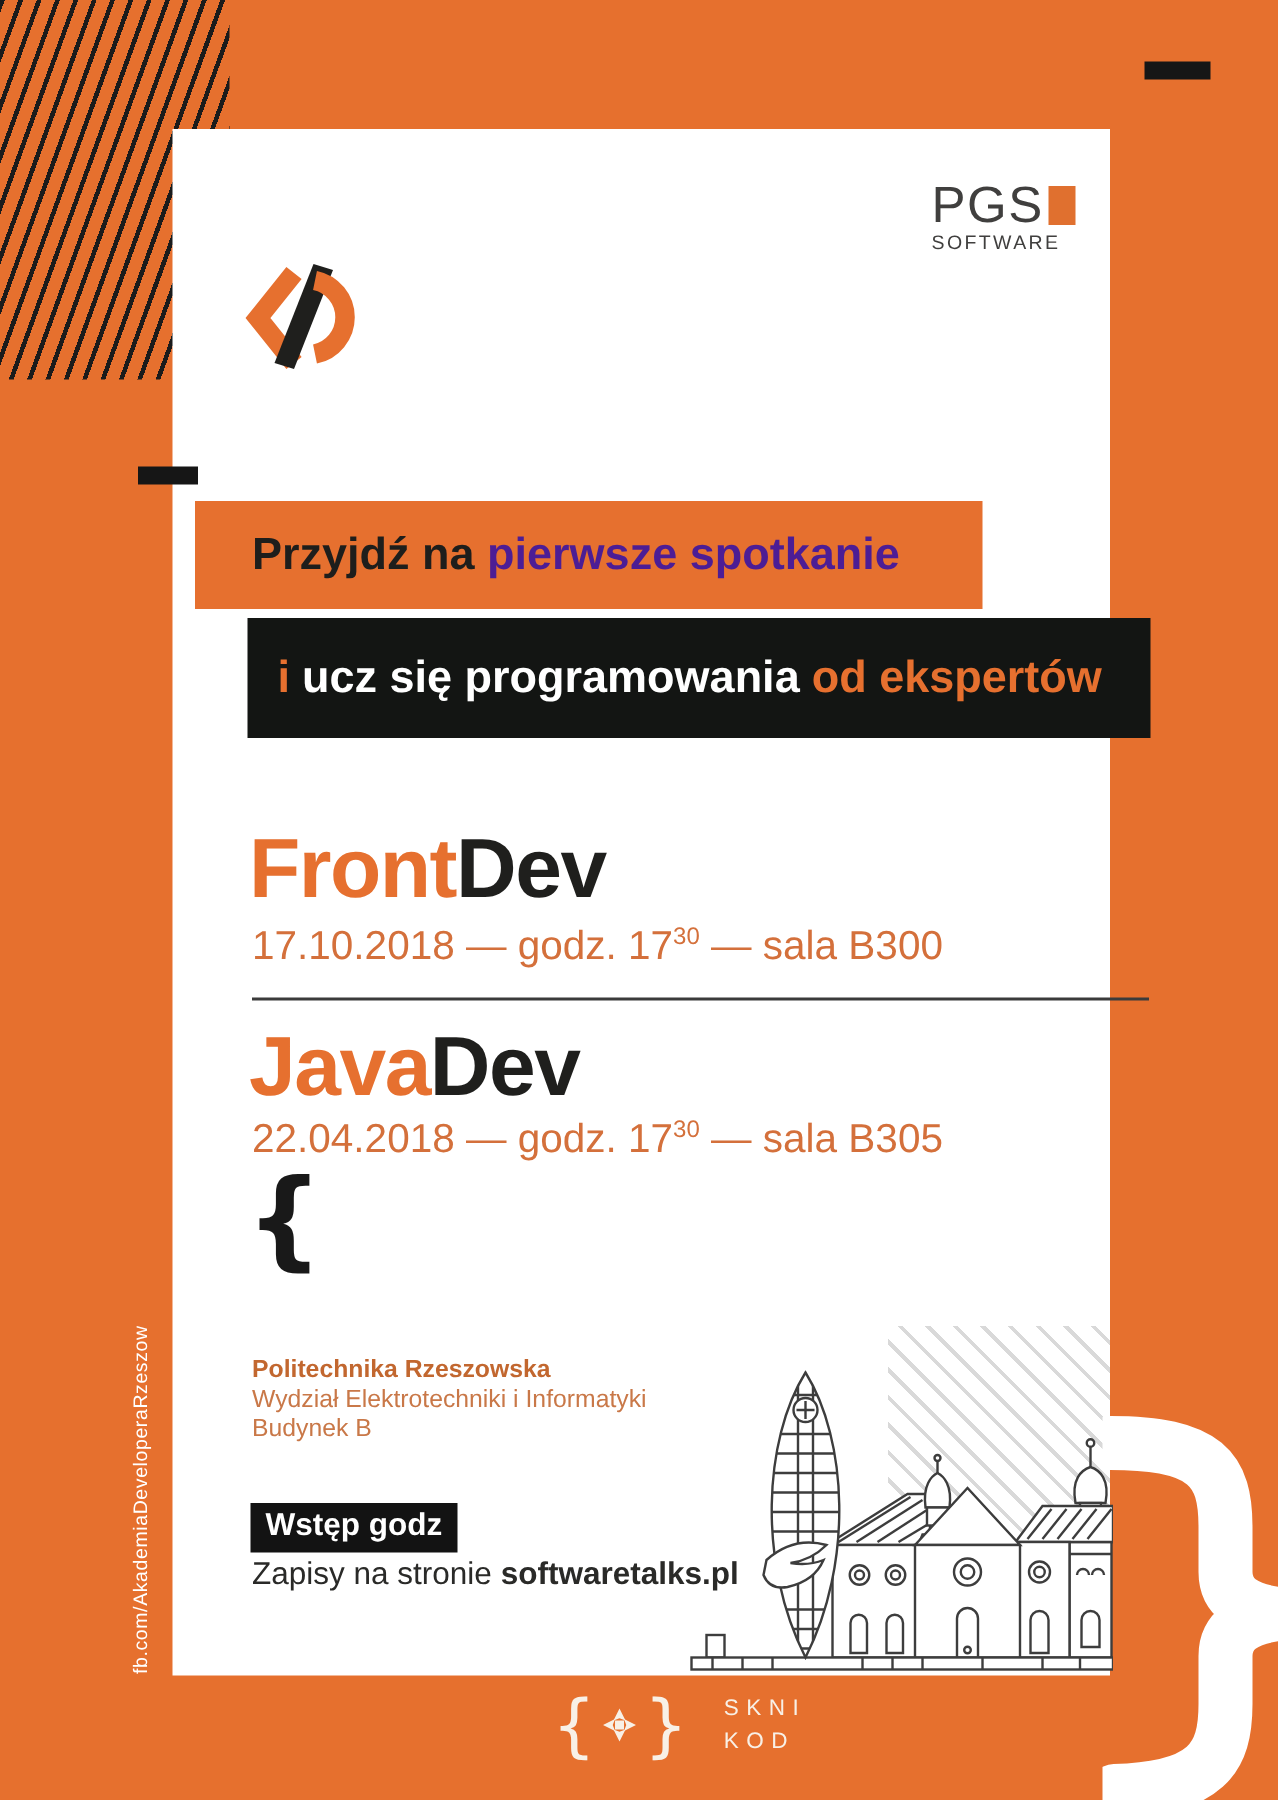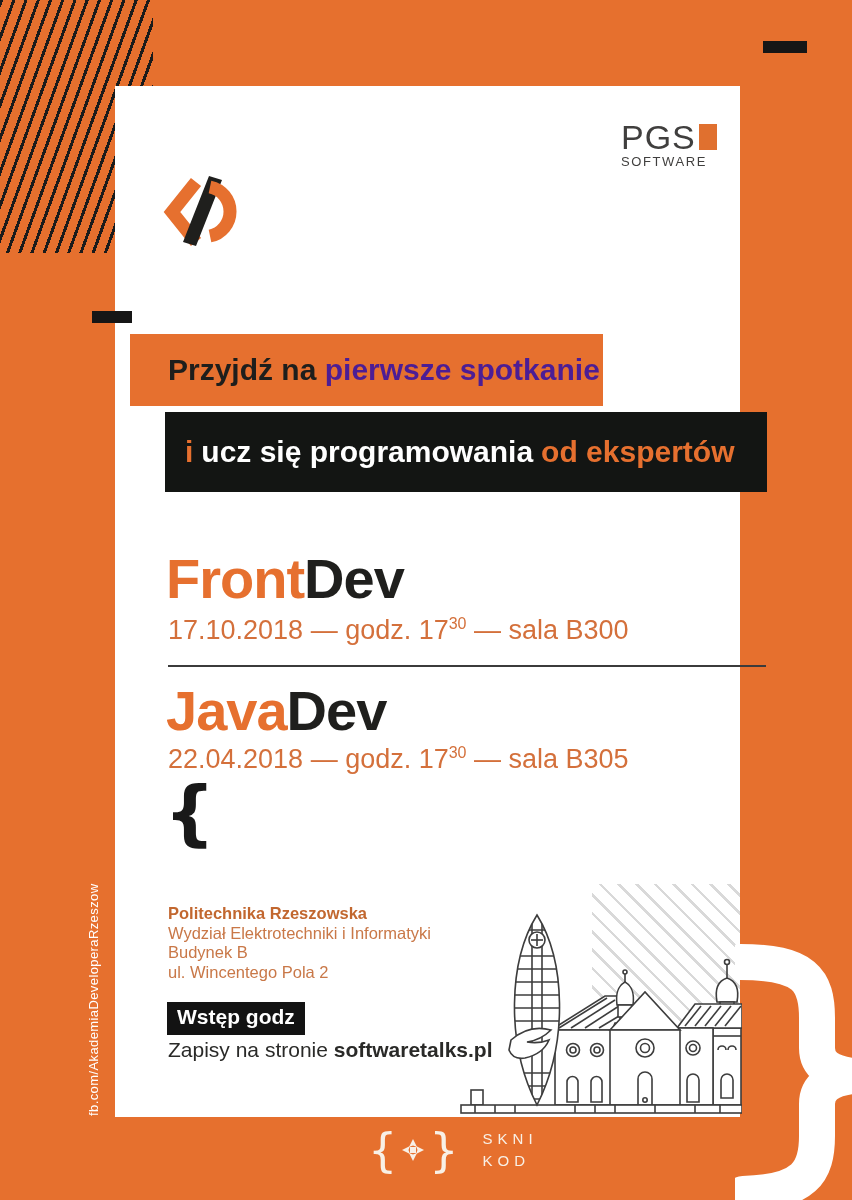--- a/index.html
+++ b/index.html
@@ -24,21 +24,21 @@
   .brand-text{position:absolute;left:249px;top:176px;font-weight:700;font-size:33px;line-height:36px;color:#1f1f1d;letter-spacing:0;}
   .accent{color:#E6702F;}
   
   .pgs{position:absolute;left:621px;top:122px;color:#403F3E;}
   .pgs-row{display:flex;align-items:center;}
   .pgs-name{font-size:34px;font-weight:400;letter-spacing:1px;line-height:30px;}
   .pgs-square{width:18px;height:26px;background:#E0702F;margin-left:3px;}
   .pgs-sub{font-size:13px;letter-spacing:1.6px;margin-top:2px;}
   
   .banner1{
-    position:absolute;left:130px;top:334px;width:473px;height:72px;background:#E6702F;
+    position:absolute;left:130px;top:334px;width:525px;height:72px;background:#E6702F;
     display:flex;align-items:center;padding-left:38px;box-sizing:border-box;
     font-weight:700;font-size:30px;white-space:nowrap;
   }
   .banner1 .dark{color:#1e1e1c;}
   .banner1 .light{color:#4c1d95;}
   .banner2{
     position:absolute;left:165px;top:412px;width:602px;height:80px;background:#131513;
     display:flex;align-items:center;padding-left:20px;box-sizing:border-box;
     font-weight:700;font-size:30px;white-space:nowrap;z-index:5;
   }
@@ -126,21 +126,20 @@
     <span>22.04.2018 — godz. 17</span><sup>30</sup>
     <span>— sala B305</span>
   </div>
 
   <div class="big-brace">{</div>
 
   <div class="address">
     <div class="addr-title">Politechnika Rzeszowska</div>
     <div>Wydział Elektrotechniki i Informatyki</div>
     <div>Budynek B</div>
-    <div>ul. Wincentego Pola 2</div>
   </div>
 
   <div class="badge">Wstęp godz</div>
   <div class="signup">
     <span>Zapisy na stronie</span>
     <b>softwaretalks.pl</b>
   </div>
 
   <div class="hatch"></div>
   <svg class="buildings" viewBox="0 0 287 236" fill="white" stroke="#3d3d3d" stroke-width="1.6">

